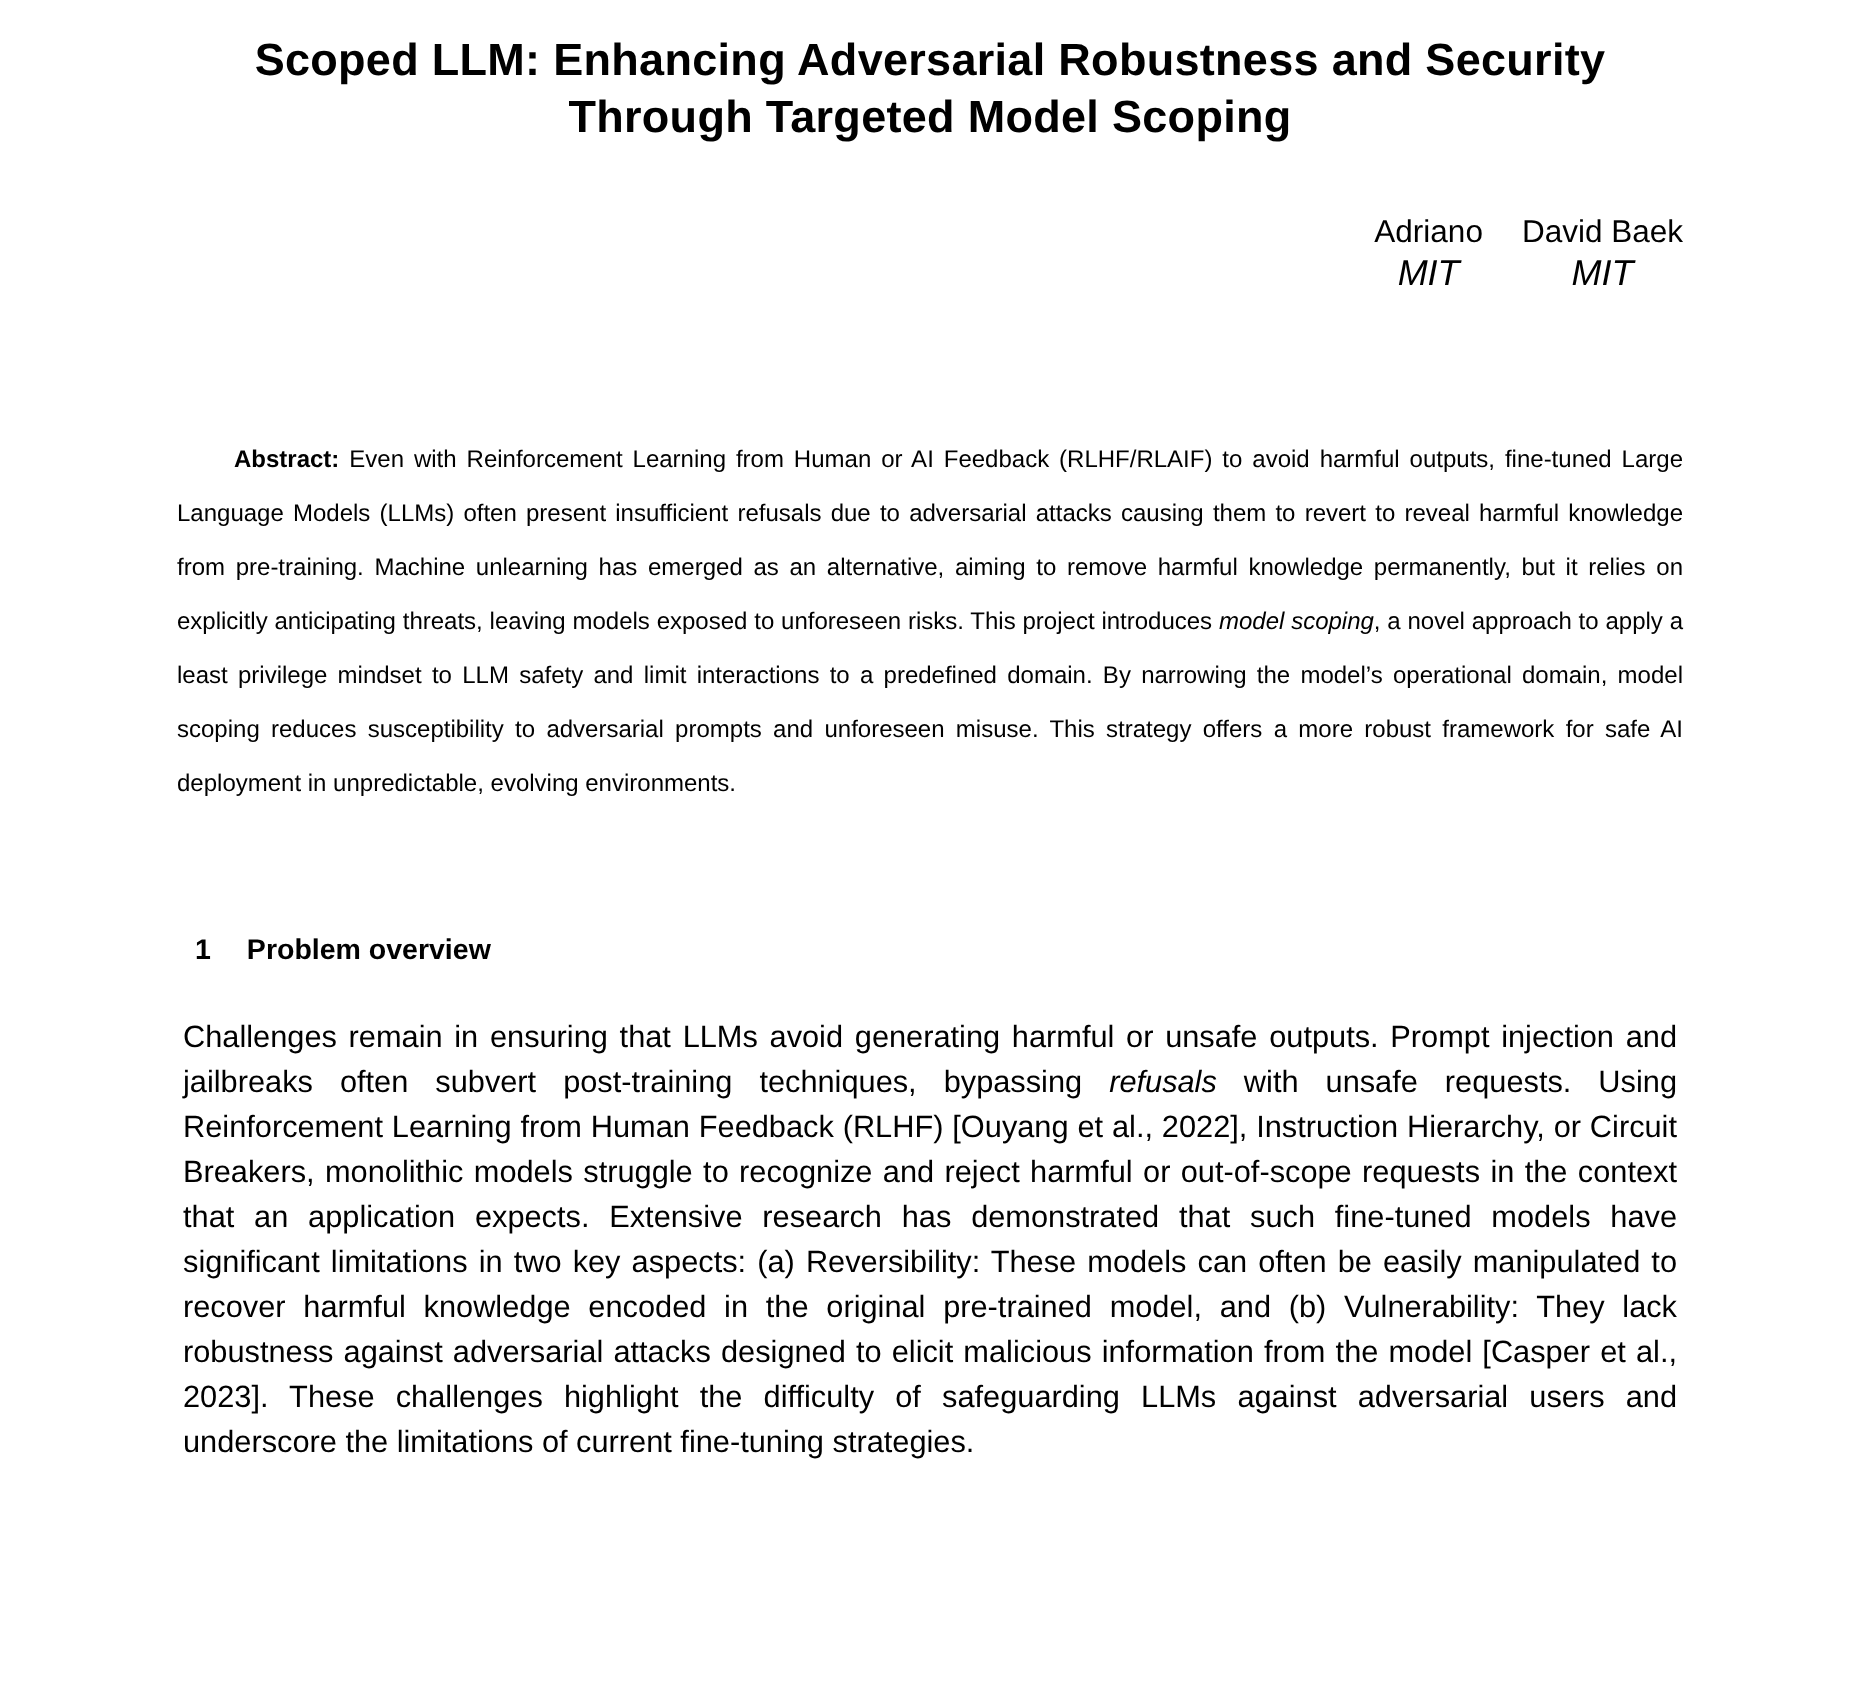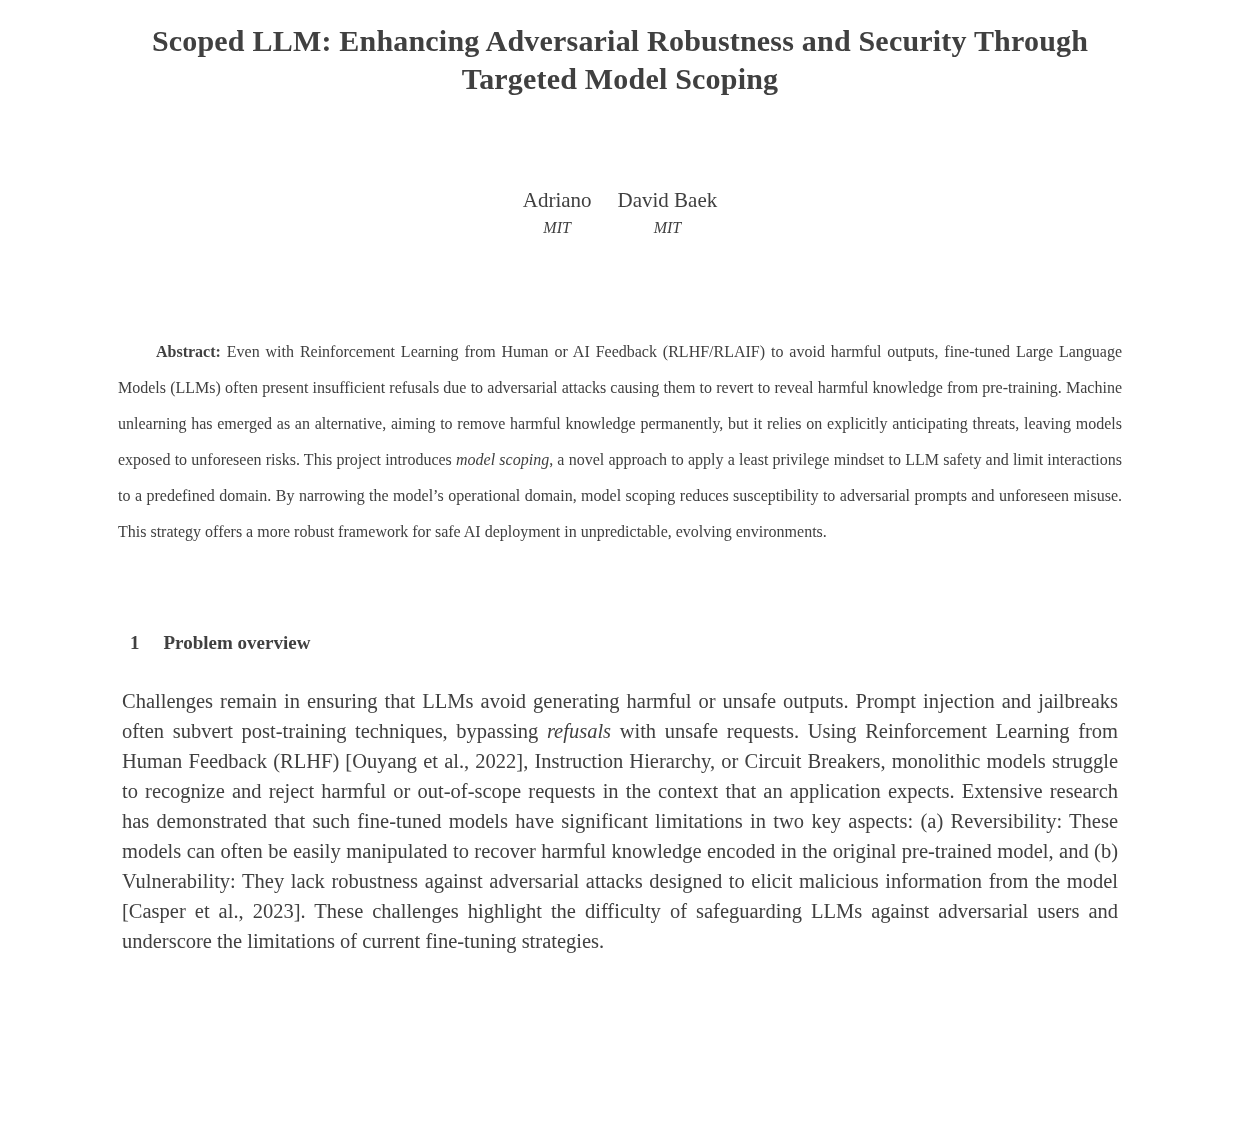--- a/index.html
+++ b/index.html
@@ -5,52 +5,52 @@
   html, body {
     margin: 0;
     padding: 0;
     background: #ffffff;
   }
   .page {
     position: relative;
     width: 1248px;
     height: 984px;
     background: #ffffff;
-    color: #404040;
-    font-family: Liberation Serif, serif;
+    color: #000000;
+    font-family: Liberation Sans, sans-serif;
     overflow: hidden;
   }
   .content {
     width: 1004px;
     margin-left: 118px;
   }
   .title {
     margin: 0;
     padding-top: 22px;
     font-size: 30px;
     line-height: 38px;
     font-weight: 700;
     text-align: center;
     letter-spacing: 0.2px;
   }
   .authors {
-    margin-top: 88px;
+    margin-top: 43px;
     display: flex;
-    justify-content: center;
+    justify-content: flex-end;
     gap: 26px;
   }
   .author-col {
     text-align: center;
   }
   .author-name {
     font-size: 21px;
     line-height: 28px;
   }
   .author-affil {
-    font-size: 16px;
+    font-size: 24px;
     line-height: 28px;
     font-style: italic;
   }
   .abstract {
     margin: 0;
     margin-top: 92px;
     font-size: 16px;
     line-height: 36px;
     text-align: justify;
     text-indent: 38px;

